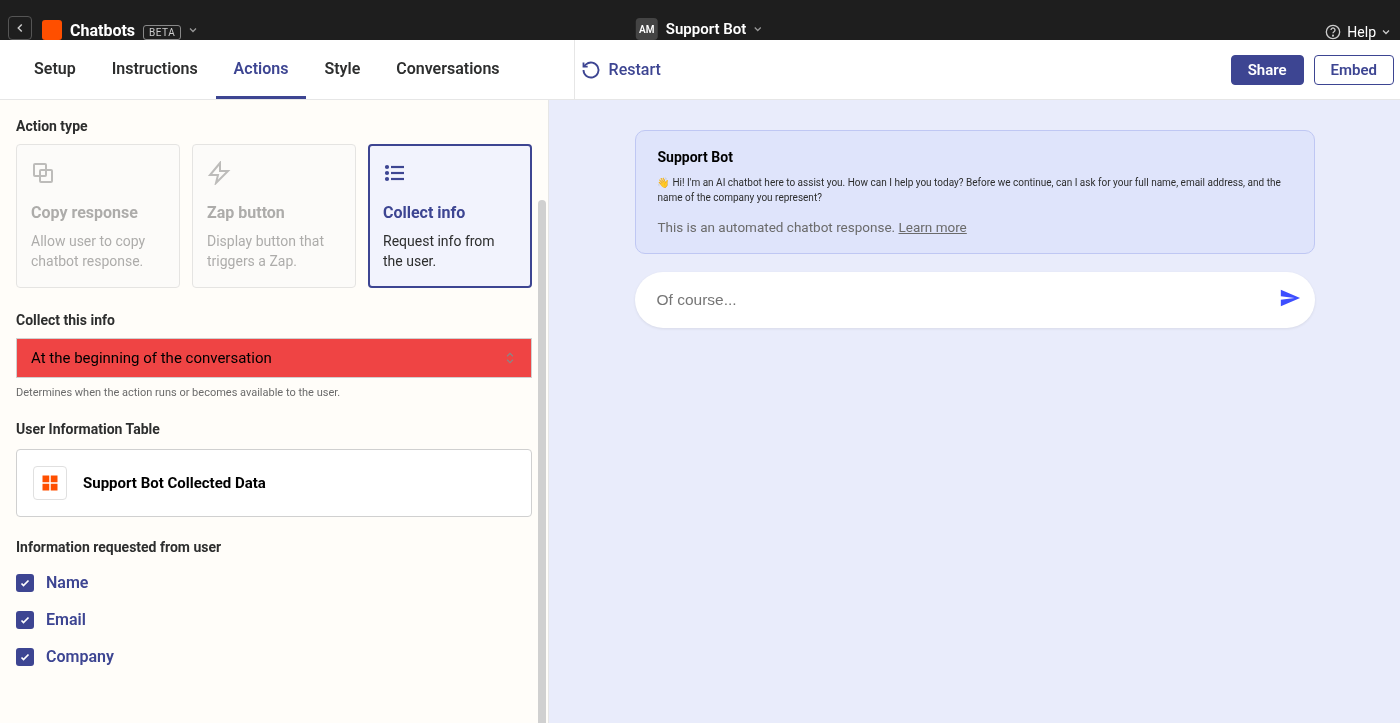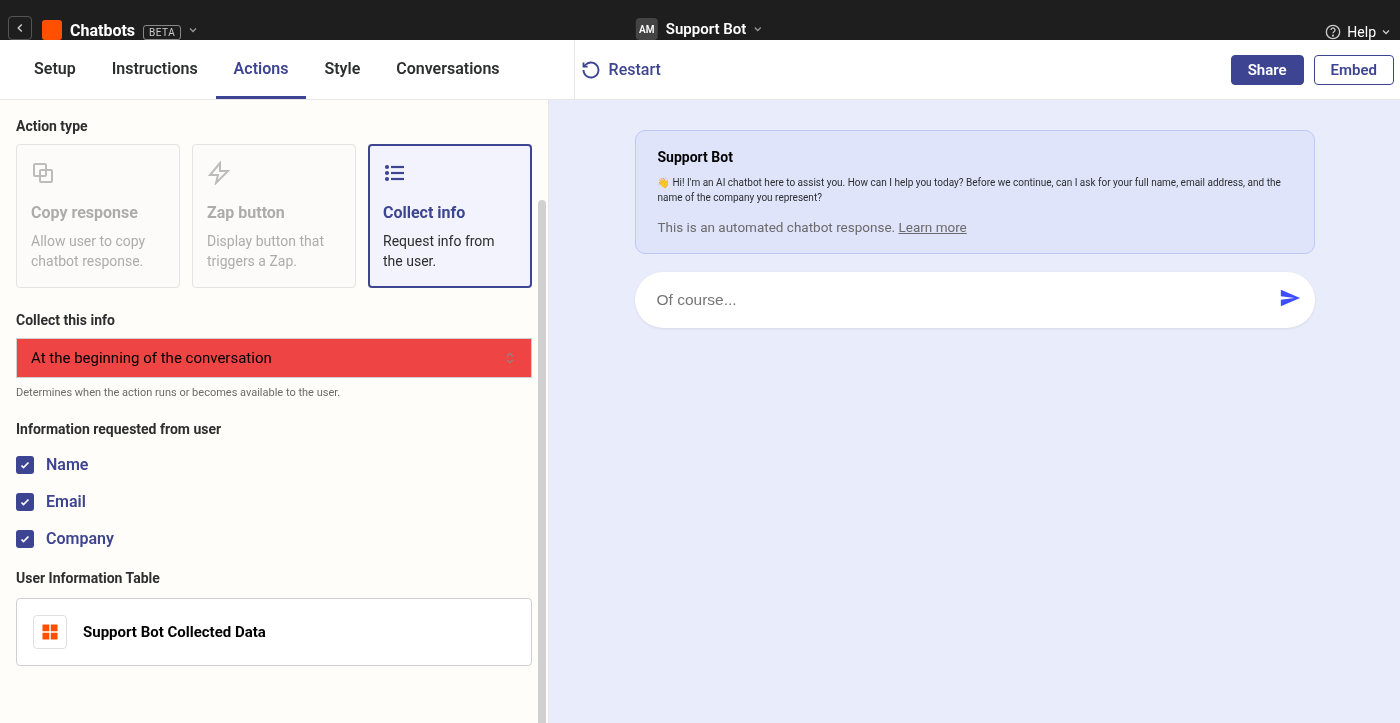--- a/index.html
+++ b/index.html
@@ -190,62 +190,62 @@
     <div class="select-box">
       <span>At the beginning of the conversation</span>
       <svg width="14" height="14" viewBox="0 0 24 24" fill="none" stroke="#888" stroke-width="2">
           <path d="M7 9l5-5 5 5"></path>
           <path d="M7 15l5 5 5-5"></path>
         </svg>
     </div>
     <div class="helper-text">Determines when the action runs or becomes available to the user.</div>
 
     <div class="field-group">
-      <div class="section-label">Information requested from user</div>
-      <div class="check-item">
-        <div class="checkbox">
-            <svg width="12" height="12" viewBox="0 0 24 24" fill="none" stroke="#fff" stroke-width="3.5">
-              <path d="M5 13l4 4L19 7"></path>
-            </svg>
-          </div>
-        <span>Name</span>
-      </div>
-      <div class="check-item">
-        <div class="checkbox">
-            <svg width="12" height="12" viewBox="0 0 24 24" fill="none" stroke="#fff" stroke-width="3.5">
-              <path d="M5 13l4 4L19 7"></path>
-            </svg>
-          </div>
-        <span>Email</span>
-      </div>
-      <div class="check-item">
-        <div class="checkbox">
-            <svg width="12" height="12" viewBox="0 0 24 24" fill="none" stroke="#fff" stroke-width="3.5">
-              <path d="M5 13l4 4L19 7"></path>
-            </svg>
-          </div>
-        <span>Company</span>
-      </div>
-    </div>
-
-    <div class="field-group">
       <div class="section-label">User Information Table</div>
       <div class="table-box">
         <div class="table-icon">
           <svg width="18" height="18" viewBox="0 0 24 24">
               <rect x="2" y="2" width="9" height="9" fill="#ff4f00"></rect>
               <rect x="13" y="2" width="9" height="9" fill="#ff4f00"></rect>
               <rect x="2" y="13" width="9" height="9" fill="#ff4f00"></rect>
               <rect x="13" y="13" width="9" height="9" fill="#ff4f00"></rect>
             </svg>
         </div>
         <div class="table-name">Support Bot Collected Data</div>
       </div>
     </div>
 
+    <div class="field-group">
+      <div class="section-label">Information requested from user</div>
+      <div class="check-item">
+        <div class="checkbox">
+            <svg width="12" height="12" viewBox="0 0 24 24" fill="none" stroke="#fff" stroke-width="3.5">
+              <path d="M5 13l4 4L19 7"></path>
+            </svg>
+          </div>
+        <span>Name</span>
+      </div>
+      <div class="check-item">
+        <div class="checkbox">
+            <svg width="12" height="12" viewBox="0 0 24 24" fill="none" stroke="#fff" stroke-width="3.5">
+              <path d="M5 13l4 4L19 7"></path>
+            </svg>
+          </div>
+        <span>Email</span>
+      </div>
+      <div class="check-item">
+        <div class="checkbox">
+            <svg width="12" height="12" viewBox="0 0 24 24" fill="none" stroke="#fff" stroke-width="3.5">
+              <path d="M5 13l4 4L19 7"></path>
+            </svg>
+          </div>
+        <span>Company</span>
+      </div>
+    </div>
+
     <div class="left-scroll">
        <div class="left-scroll-thumb"></div>
     </div>
   </div>
 
   <div class="right">
     <div class="chat-card">
       <div class="chat-title">Support Bot</div>
       <div class="chat-msg">
         <span>👋</span>

